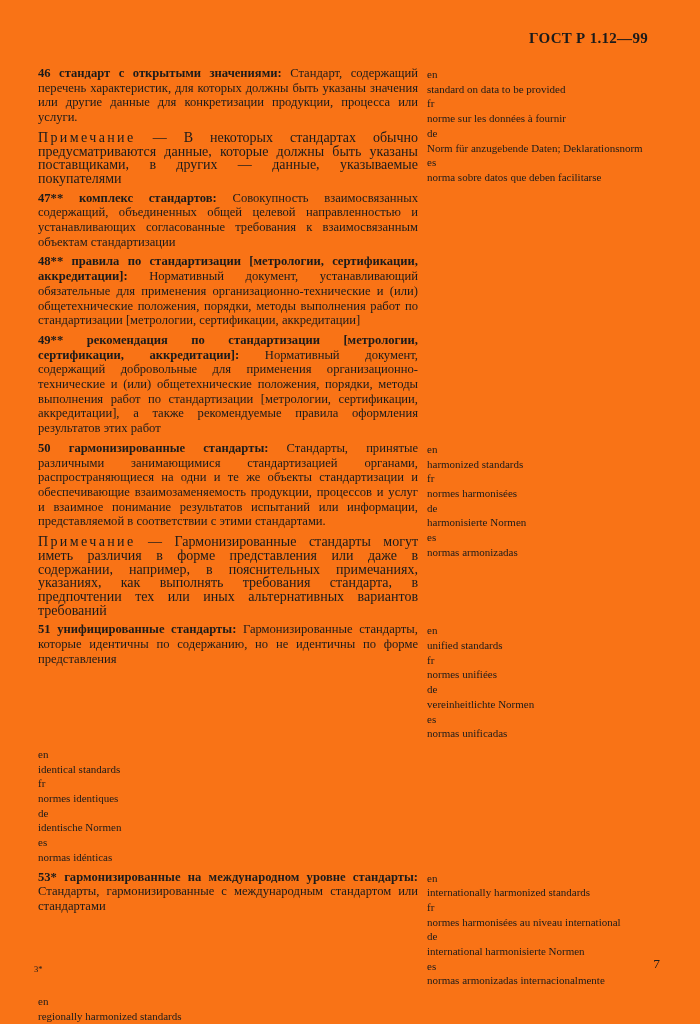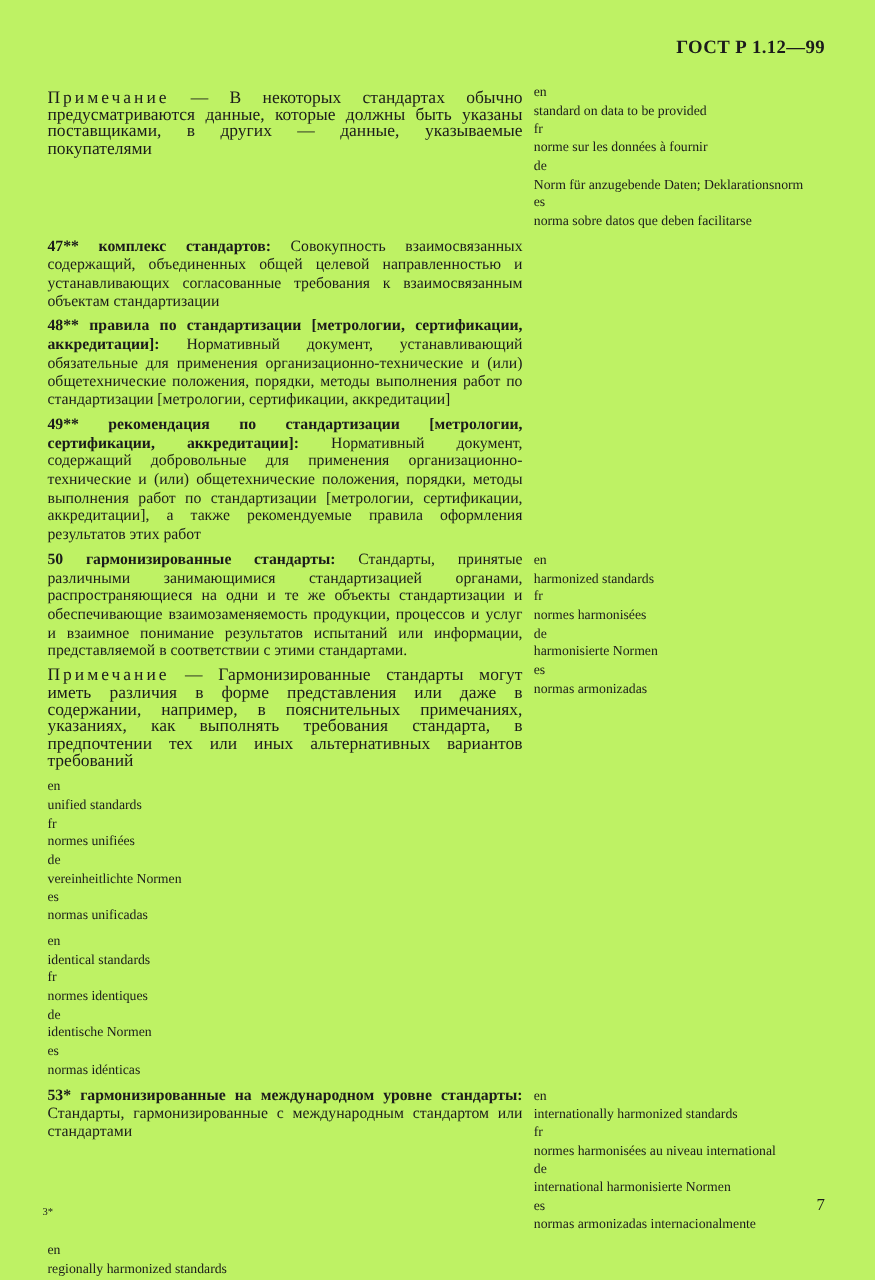--- a/index.html
+++ b/index.html
@@ -1,25 +1,25 @@
 <!DOCTYPE html>
 <html lang="ru"><head>
 <meta charset="utf-8">
 <style>
   html, body { margin: 0; padding: 0; background: #ffffff; }
   .page {
     position: relative;
     width: 700px;
     height: 1024px;
     margin: 0 auto;
-    background: #bef264;
+    background: #f97316;
     color: #1b1b1b;
     font-family: "Liberation Serif", "DejaVu Serif", serif;
     box-sizing: border-box;
-    padding: 30px 14px 0 38px;
+    padding: 30px 26px 0 38px;
     overflow: hidden;
   }
   .doc-header {
     text-align: right;
     padding-right: 26px;
     font-weight: bold;
     font-size: 15px;
     letter-spacing: 0.3px;
   }
   .content { margin-top: 19px; }
@@ -70,20 +70,21 @@
 <body>
 
 <div class="page">
 
   <div class="doc-header">ГОСТ Р 1.12—99</div>
 
   <div class="content">
 
     <div class="term-row">
       <div class="term-left">
+        <p class="def"><b>46 стандарт с открытыми значениями:</b> <span>Стандарт, содержащий перечень характеристик, для которых должны быть указаны значения или другие данные для конкретизации продукции, процесса или услуги.</span></p>
         <p class="note"><span class="note-label">Примечание</span> <span>— В некоторых стандартах обычно предусматриваются данные, которые должны быть указаны поставщиками, в других — данные, указываемые покупателями</span></p>
       </div>
       <div class="term-right">
         <div class="tr-row">
             <span class="tr-lang">en</span>
             <span class="tr-text">standard on data to be provided</span>
           </div>
         <div class="tr-row">
             <span class="tr-lang">fr</span>
             <span class="tr-text">norme sur les données à fournir</span>
@@ -136,20 +137,23 @@
             <span class="tr-text">harmonisierte Normen</span>
           </div>
         <div class="tr-row">
             <span class="tr-lang">es</span>
             <span class="tr-text">normas armonizadas</span>
           </div>
       </div>
     </div>
 
     <div class="term-row">
+      <div class="term-left">
+        <p class="def"><b>51 унифицированные стандарты:</b> <span>Гармонизированные стандарты, которые идентичны по содержанию, но не идентичны по форме представления</span></p>
+      </div>
       <div class="term-right">
         <div class="tr-row">
             <span class="tr-lang">en</span>
             <span class="tr-text">unified standards</span>
           </div>
         <div class="tr-row">
             <span class="tr-lang">fr</span>
             <span class="tr-text">normes unifiées</span>
           </div>
         <div class="tr-row">

